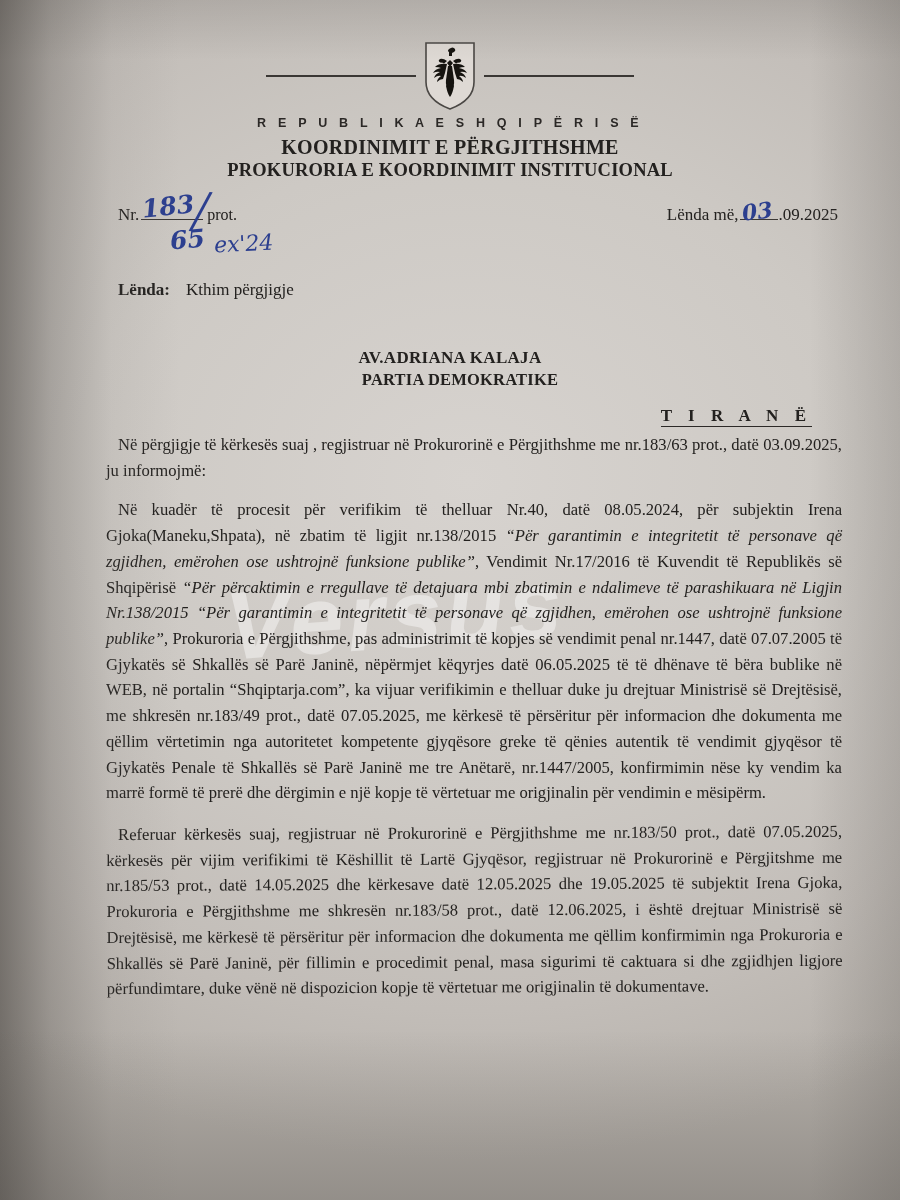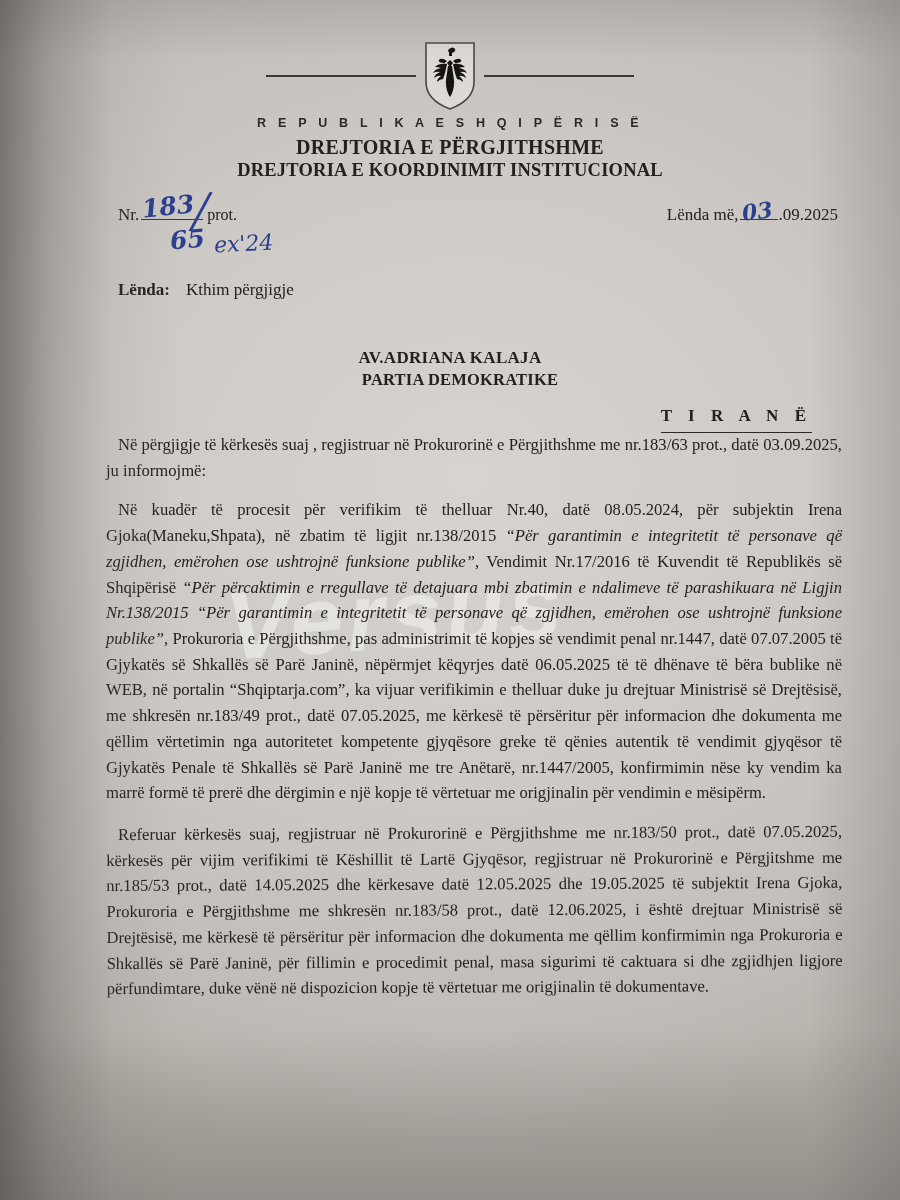--- a/index.html
+++ b/index.html
@@ -224,21 +224,21 @@
   .rcp-city {
     margin-top: 16px;
     margin-right: 88px;
     text-align: right;
     font-size: 17px;
     font-weight: 700;
     letter-spacing: 6px;
   }
   .rcp-city span {
     border-bottom: 1.5px solid #2c2927;
-    padding-bottom: 7px;
+    padding-bottom: 1px;
     font-family: Liberation Serif, serif;
   }
 
   
   .body-wrap {
     position: absolute;
     left: 106px;
     right: 58px;
     top: 432px;
   }
@@ -282,22 +282,22 @@
             <path d="M25 24 q-8 -1 -12 3 q4 0 6 1 q-6 1 -8 5 q4 -2 7 -1 q-5 2 -6 6 q4 -3 7 -2 q-4 3 -4 6 q3 -3 6 -3 l2 -6 z"></path>
             <path d="M31 24 q8 -1 12 3 q-4 0 -6 1 q6 1 8 5 q-4 -2 -7 -1 q5 2 6 6 q-4 -3 -7 -2 q4 3 4 6 q-3 -3 -6 -3 l-2 -6 z"></path>
 
             <path d="M26 26 h4 l2 14 q1 7 -4 13 q-5 -6 -4 -13 z"></path>
             <path d="M24 45 q4 4 8 0 q-1 8 -4 12 q-3 -4 -4 -12 z"></path>
           </g>
         </svg>
         <div class="rule right"></div>
       </div>
       <div class="rep-line">R E P U B L I K A   E   S H Q I P Ë R I S Ë</div>
-      <div class="org-line1">DREJTORIA E PËRGJITHSHME</div>
-      <div class="org-line2">DREJTORIA E KOORDINIMIT INSTITUCIONAL</div>
+      <div class="org-line1">KOORDINIMIT E PËRGJITHSHME</div>
+      <div class="org-line2">PROKURORIA E KOORDINIMIT INSTITUCIONAL</div>
     </div>
 
     <div class="proto-row">
       <div class="proto-left">
         <span class="proto-nr">Nr.</span><span class="proto-blank"></span><span class="proto-prot">prot.</span>
         <span class="hand hw-183">183</span>
         <span class="hand hw-slash">/</span>
         <span class="hand hw-65">65</span>
         <span class="hand hw-ex">ex'24</span>
       </div>

